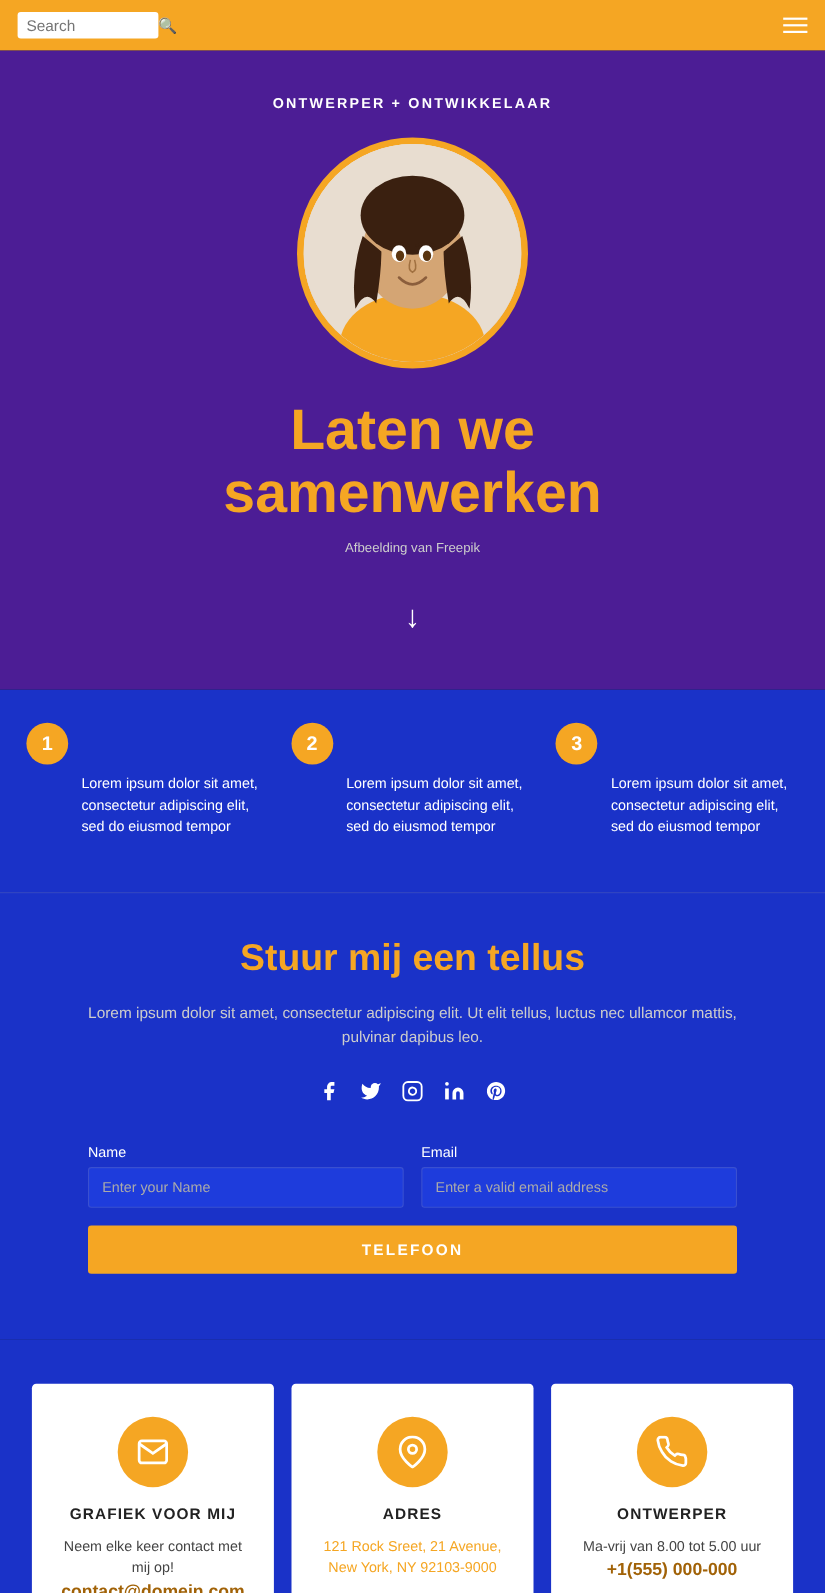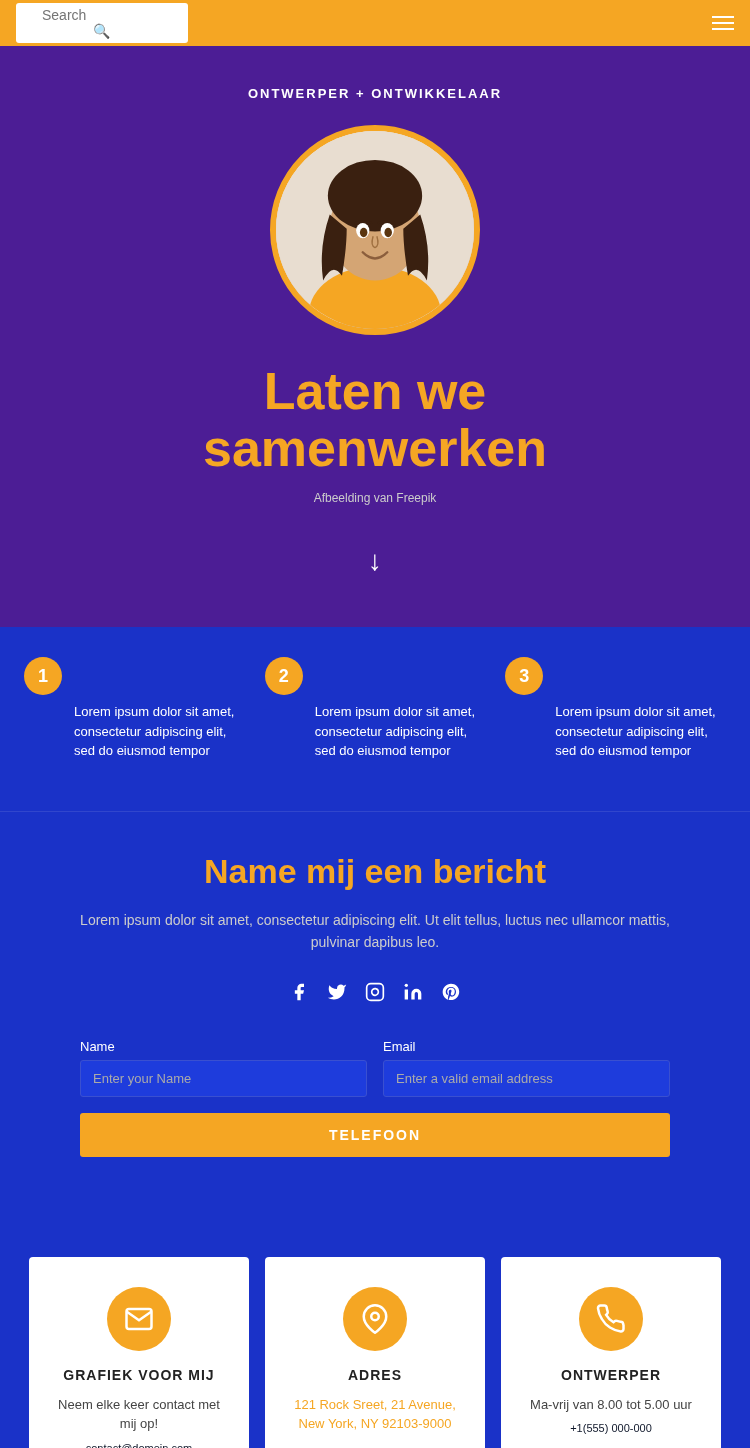--- a/index.html
+++ b/index.html
@@ -13,22 +13,21 @@
       justify-content: space-between;
       padding: 8px 16px;
       height: 46px;
     }
     .search-box {
       display: flex;
       align-items: center;
       background: white;
       border-radius: 3px;
       padding: 4px 8px;
-      width: 172px;
-      flex-direction: column;
+      width: 128px;
     }
     .search-box input {
       border: none;
       outline: none;
       font-size: 14px;
       color: #555;
       width: 120px;
       background: transparent;
     }
     .search-icon-span {
@@ -245,23 +244,24 @@
       color: #222;
       margin-bottom: 12px;
     }
     .card-text {
       font-size: 13px;
       color: #444;
       line-height: 1.5;
       margin-bottom: 4px;
     }
     .card-link {
-      color: #0f172a;
-      font-size: 11px;
+      color: #a16207;
+      font-size: 16px;
       text-decoration: none;
+      font-weight: bold;
     }
     .card-address {
       color: #F5A623;
       font-size: 13px;
       line-height: 1.5;
     }
   </style>
 </head>
 <body>
 
@@ -334,21 +334,21 @@
   </div>
   <div class="step-item">
     <div class="step-number">
       <span>3</span>
     </div>
     <p class="step-text">Lorem ipsum dolor sit amet, consectetur adipiscing elit, sed do eiusmod tempor</p>
   </div>
 </section>
 
 <section class="contact-section">
-  <h2 class="contact-title">Name mij een bericht</h2>
+  <h2 class="contact-title">Stuur mij een tellus</h2>
   <p class="contact-description">Lorem ipsum dolor sit amet, consectetur adipiscing elit. Ut elit tellus, luctus nec ullamcor mattis, pulvinar dapibus leo.</p>
   <div class="social-icons">
     <a class="social-icon" href="#">
       <svg width="20" height="20" viewBox="0 0 24 24" fill="white">
           <path d="M18 2h-3a5 5 0 0 0-5 5v3H7v4h3v8h4v-8h3l1-4h-4V7a1 1 0 0 1 1-1h3z"></path>
         </svg>
     </a>
     <a class="social-icon" href="#">
       <svg width="20" height="20" viewBox="0 0 24 24" fill="white">
           <path d="M23 3a10.9 10.9 0 0 1-3.14 1.53 4.48 4.48 0 0 0-7.86 3v1A10.66 10.66 0 0 1 3 4s-4 9 5 13a11.64 11.64 0 0 1-7 2c9 5 20 0 20-11.5a4.5 4.5 0 0 0-.08-.83A7.72 7.72 0 0 0 23 3z"></path>

